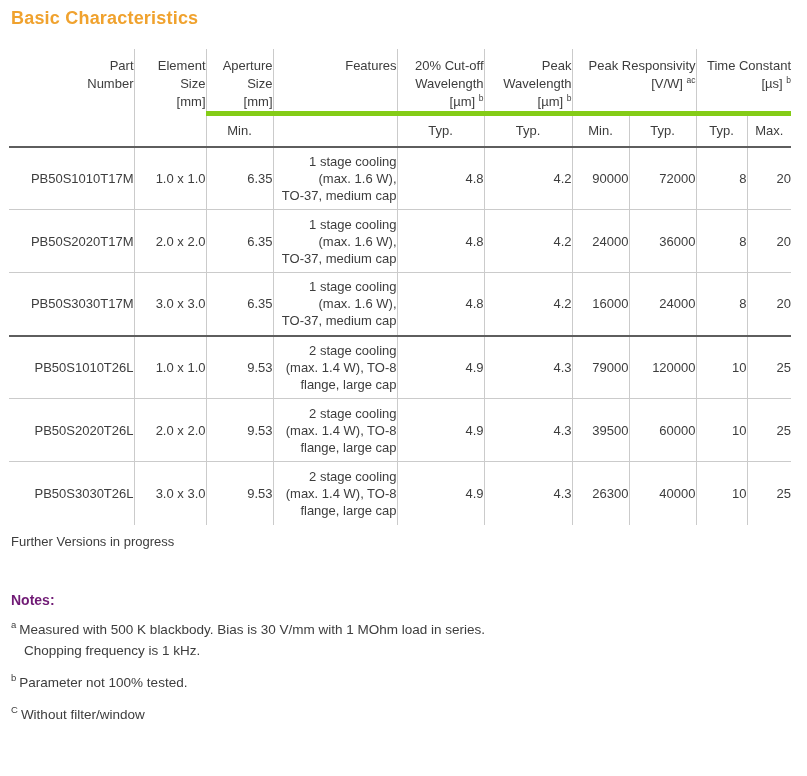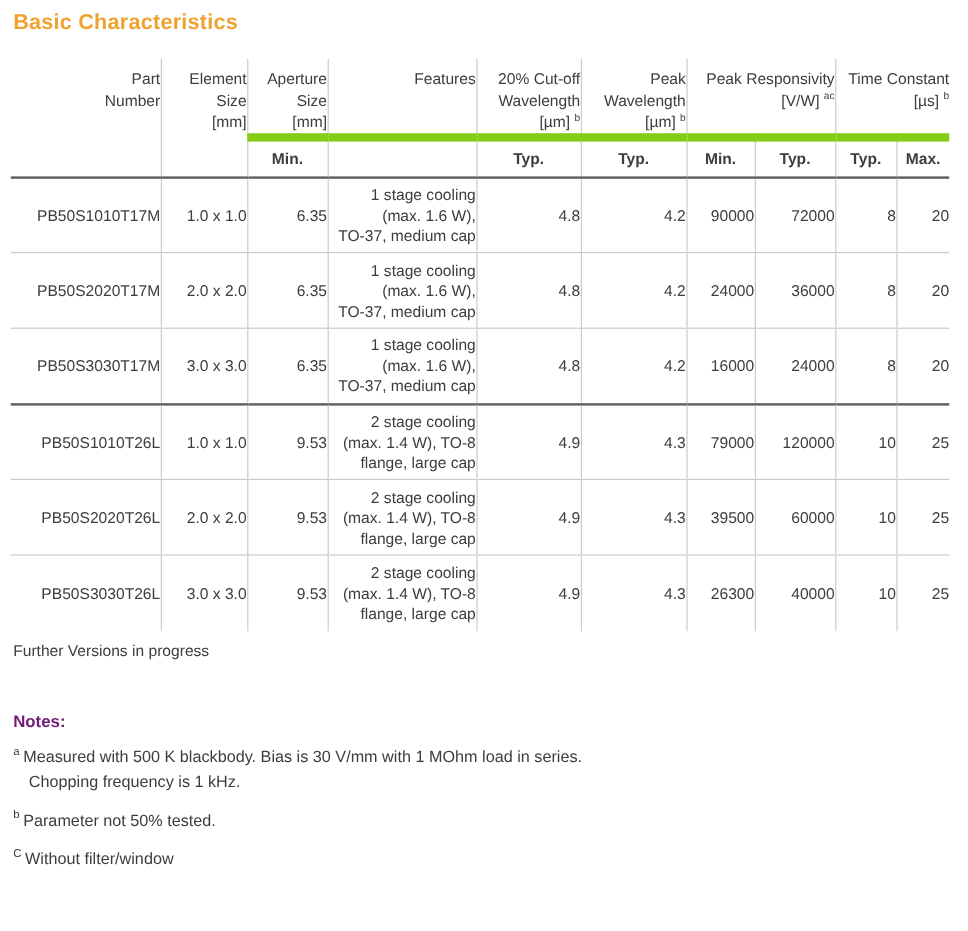--- a/index.html
+++ b/index.html
@@ -35,28 +35,27 @@
   }
   tr.main th:first-child, tbody td:first-child { border-left: none; }
 
   tr.main th {
     vertical-align: top;
     padding-top: 8px;
     text-align: right;
     line-height: 18px;
     height: 64px;
   }
-  tr.main th.hs { border-bottom: 7px solid #84cc16; }
+  tr.main th.hs { border-bottom: 5px solid #84cc16; }
   thead th.rs { border-bottom: 2px solid #5e5e5e; }
   tr.sub th {
     height: 33px;
     text-align: center;
     vertical-align: middle;
     border-bottom: 2px solid #5e5e5e;
-    font-weight: bold;
   }
   th.col-part { text-align: left; padding-left: 10px; }
 
   tbody td {
     height: 63px;
     vertical-align: middle;
     text-align: right;
     border-bottom: 1px solid #cbcbcb;
   }
   tbody tr:nth-child(3) td { border-bottom: 2px solid #5e5e5e; }
@@ -274,20 +273,20 @@
   <div class="further">Further Versions in progress</div>
 
   <div class="notes-title">Notes:</div>
 
   <div class="note">
     <sup class="marker">a</sup><span>Measured with 500 K blackbody. Bias is 30 V/mm with 1 MOhm load in series.</span>
     <div class="note-cont">Chopping frequency is 1 kHz.</div>
   </div>
 
   <div class="note">
-    <sup class="marker">b</sup><span>Parameter not 50% tested.</span>
+    <sup class="marker">b</sup><span>Parameter not 100% tested.</span>
   </div>
 
   <div class="note">
     <sup class="marker">C</sup><span>Without filter/window</span>
   </div>
 
 </div>
 
 </body></html>

